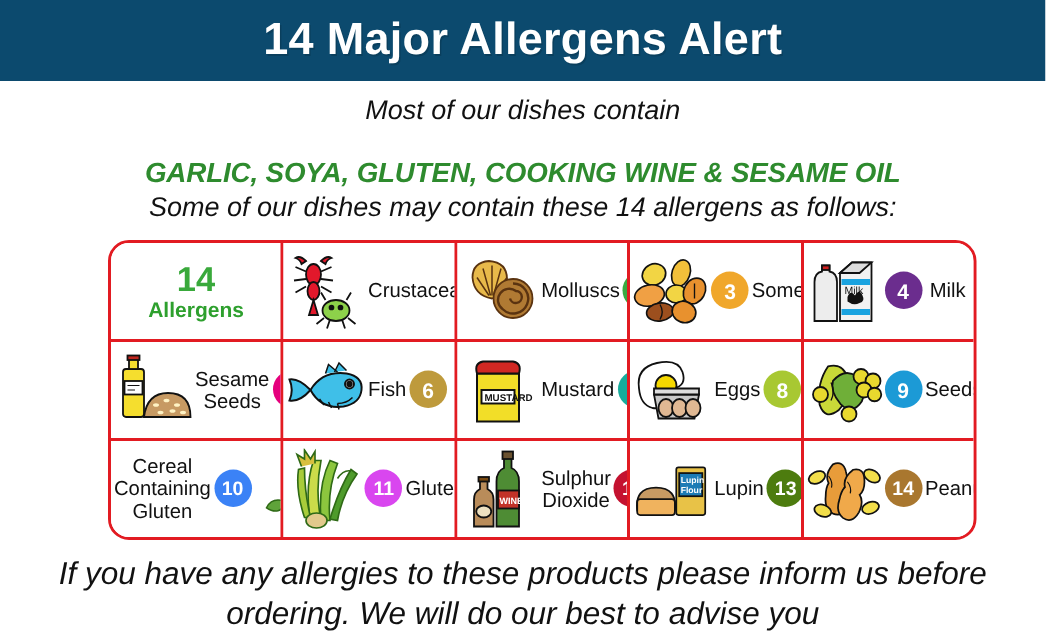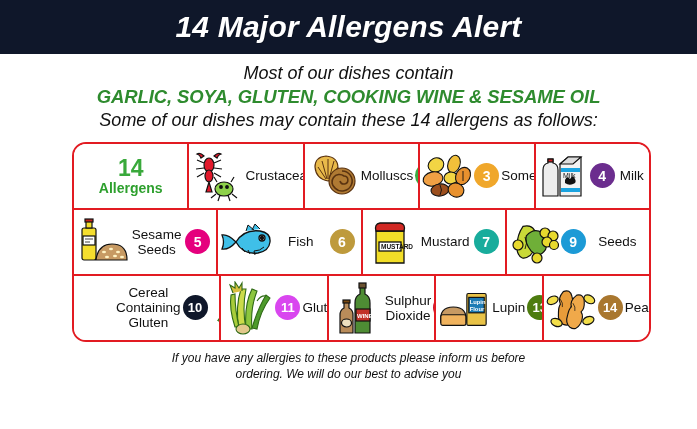--- a/index.html
+++ b/index.html
@@ -27,21 +27,21 @@
   .intro{
     padding:8px 10px 4px 10px;
     text-align:center;
   }
   .intro-line1{
     font-size:18px;font-style:italic;color:#111;
     line-height:1.25;
   }
   .intro-line2{
     font-size:18.5px;font-style:italic;font-weight:bold;
-    color:#2E8B2E;line-height:1.3;letter-spacing:-.1px;
+    color:#2E8B2E;line-height:1.3;letter-spacing:-.1px;margin-top:18px;
   }
   .intro-line3{
     font-size:18px;font-style:italic;color:#111;line-height:1.3;
   }
   
   .grid-wrap{
     margin:6px 46px 0 72px;
     border:2.5px solid #E21B22;
     border-radius:14px;
     overflow:hidden;
@@ -111,27 +111,27 @@
   .lay-label-badge-art .badge{order:2}
   .lay-label-badge-art .art{order:3}
 
   
   .footer{
     margin-top:9px;
     text-align:center;
     padding:0 36px;
   }
   .footer-text{
-    font-size:12px;font-style:italic;color:#111;line-height:1.3;
+    font-size:21px;font-style:italic;color:#111;line-height:1.3;
   }
 </style>
 </head>
 <body>
 
-<div class="banner" style="background: #0f172a; font-style: italic;">
+<div class="banner" style="background: #0c4a6e;">
   <div class="banner-title" style="color: rgb(255, 255, 255);">14 Major Allergens Alert</div>
 </div>
 
 <div class="intro">
   <div class="intro-line1">Most of our dishes contain</div>
   <div class="intro-line2" style="color: rgb(46, 139, 46);">GARLIC, SOYA, GLUTEN, COOKING WINE &amp; SESAME OIL</div>
   <div class="intro-line3">Some of our dishes may contain these 14 allergens as follows:</div>
 </div>
 
 <div class="grid-wrap" style="border-color: rgb(226, 27, 34);">
@@ -276,20 +276,39 @@
       <rect x="15" y="25" width="22" height="9" fill="#FFFFFF"></rect>
       <text x="17" y="32" font-family="Liberation Sans, sans-serif" font-size="6.5" font-weight="bold" fill="#111" stroke="none">MUSTARD</text>
     </g>
   </svg>
           </div>
           <div class="cell-label">Mustard</div>
           <div class="badge" style="background: rgb(24, 172, 156);">7</div>
         </div>
       </div>
       <div class="cell" style="border-right-color: rgb(226, 27, 34);">
+        <div class="cell-inner lay-art-label-badge">
+          <div class="art">
+            <svg width="54" height="50" viewBox="0 0 54 50">
+    <g stroke="#111" stroke-width="1.2">
+      <path d="M6 24 q-2 -14 12 -17 q14 -3 17 6 q3 9 -6 11 q-10 3 -8 9 q1 5 -6 4 q-8 -2 -9 -13z" fill="#FFFFFF"></path>
+      <circle cx="24" cy="22" r="7" fill="#F5D800"></circle>
+      <path d="M16 28 l30 0 l-3 16 l-24 0z" fill="#C9C9C9"></path>
+      <path d="M16 28 l30 0 l0 -4 l-30 0z" fill="#DDDDDD"></path>
+      <ellipse cx="24" cy="37" rx="5" ry="6" fill="#E0B893"></ellipse>
+      <ellipse cx="33" cy="37" rx="5" ry="6" fill="#E0B893"></ellipse>
+      <ellipse cx="42" cy="37" rx="5" ry="6" fill="#E0B893"></ellipse>
+    </g>
+  </svg>
+          </div>
+          <div class="cell-label">Eggs</div>
+          <div class="badge" style="background: rgb(168, 200, 50);">8</div>
+        </div>
+      </div>
+      <div class="cell" style="border-right-color: rgb(226, 27, 34);">
         <div class="cell-inner lay-art-badge-label">
           <div class="art">
             <svg width="54" height="50" viewBox="0 0 54 50">
     <g stroke="#111" stroke-width="1.2">
       <path d="M14 10 q10 -4 14 6 q4 12 -3 22 q-8 8 -13 -2 q-4 -14 2 -26z" fill="#C9D938" transform="rotate(8 20 24)"></path>
       <path d="M22 16 q10 -6 16 2 q5 9 -2 17 q-9 7 -14 -3 q-4 -10 0 -16z" fill="#6FAF38" transform="rotate(-18 30 26)"></path>
       <circle cx="38" cy="16" r="5" fill="#E8D92E"></circle>
                 <circle cx="46" cy="19" r="5" fill="#E8D92E"></circle>
       <circle cx="40" cy="25" r="5" fill="#E8D92E"></circle>
                 <circle cx="47" cy="28" r="4.5" fill="#E8D92E"></circle>
@@ -298,21 +317,21 @@
       <path d="M18 20 q3 6 0 12" fill="none" stroke-width=".9"></path>
     </g>
   </svg>
           </div>
           <div class="cell-label">Seeds</div>
           <div class="badge" style="background: rgb(28, 154, 214);">9</div>
         </div>
       </div>
     </div>
   <div class="grid-row" id="row2" style="border-bottom-color: rgb(226, 27, 34);">
-      <div class="cell" style="border-right-color: rgb(226, 27, 34); padding-left: 40px;">
+      <div class="cell" style="border-right-color: rgb(226, 27, 34);">
         <div class="cell-inner lay-label-badge-art">
           <div class="art">
             <svg width="56" height="54" viewBox="0 0 56 54">
     <g stroke="#6B4A14" stroke-width="1">
       <path d="M26 50 l4 -36 M33 50 l5 -34 M40 49 l7 -31" fill="none" stroke-width="1.4"></path>
       <g fill="#D8A93A">
         <ellipse cx="29" cy="10" rx="2.6" ry="5" transform="rotate(-12 29 10)"></ellipse>
         <ellipse cx="26" cy="16" rx="2.6" ry="5" transform="rotate(-28 26 16)"></ellipse>
         <ellipse cx="32" cy="16" rx="2.6" ry="5" transform="rotate(10 32 16)"></ellipse>
         <ellipse cx="28" cy="22" rx="2.6" ry="5" transform="rotate(-28 28 22)"></ellipse>
@@ -326,21 +345,21 @@
       </g>
       <g fill="#5FA33A" stroke="#2F6A16">
         <path d="M24 36 q-10 -4 -14 4 q9 6 14 -4z"></path>
         <path d="M30 40 q-8 2 -8 10 q9 0 8 -10z"></path>
         <path d="M34 36 q9 -5 14 3 q-9 7 -14 -3z"></path>
       </g>
     </g>
   </svg>
           </div>
           <div class="cell-label">Cereal Containing Gluten</div>
-          <div class="badge wide" style="background: #0f172a; text-align: right;">10</div>
+          <div class="badge wide" style="background: #3b82f6; text-align: right;">10</div>
         </div>
       </div>
       <div class="cell" style="border-right-color: rgb(226, 27, 34);">
         <div class="cell-inner lay-art-badge-label">
           <div class="art">
             <svg width="54" height="54" viewBox="0 0 54 54">
     <g stroke="#2F6A16" stroke-width="1.1">
       <path d="M18 48 q-4 -22 2 -40 l5 0 q-4 20 0 40z" fill="#CBDB4A"></path>
       <path d="M25 48 q-2 -24 6 -40 l5 2 q-7 18 -5 38z" fill="#8CC63E"></path>
       <path d="M31 47 q6 -20 14 -33 l4 3 q-10 14 -13 31z" fill="#4E9B2B"></path>

